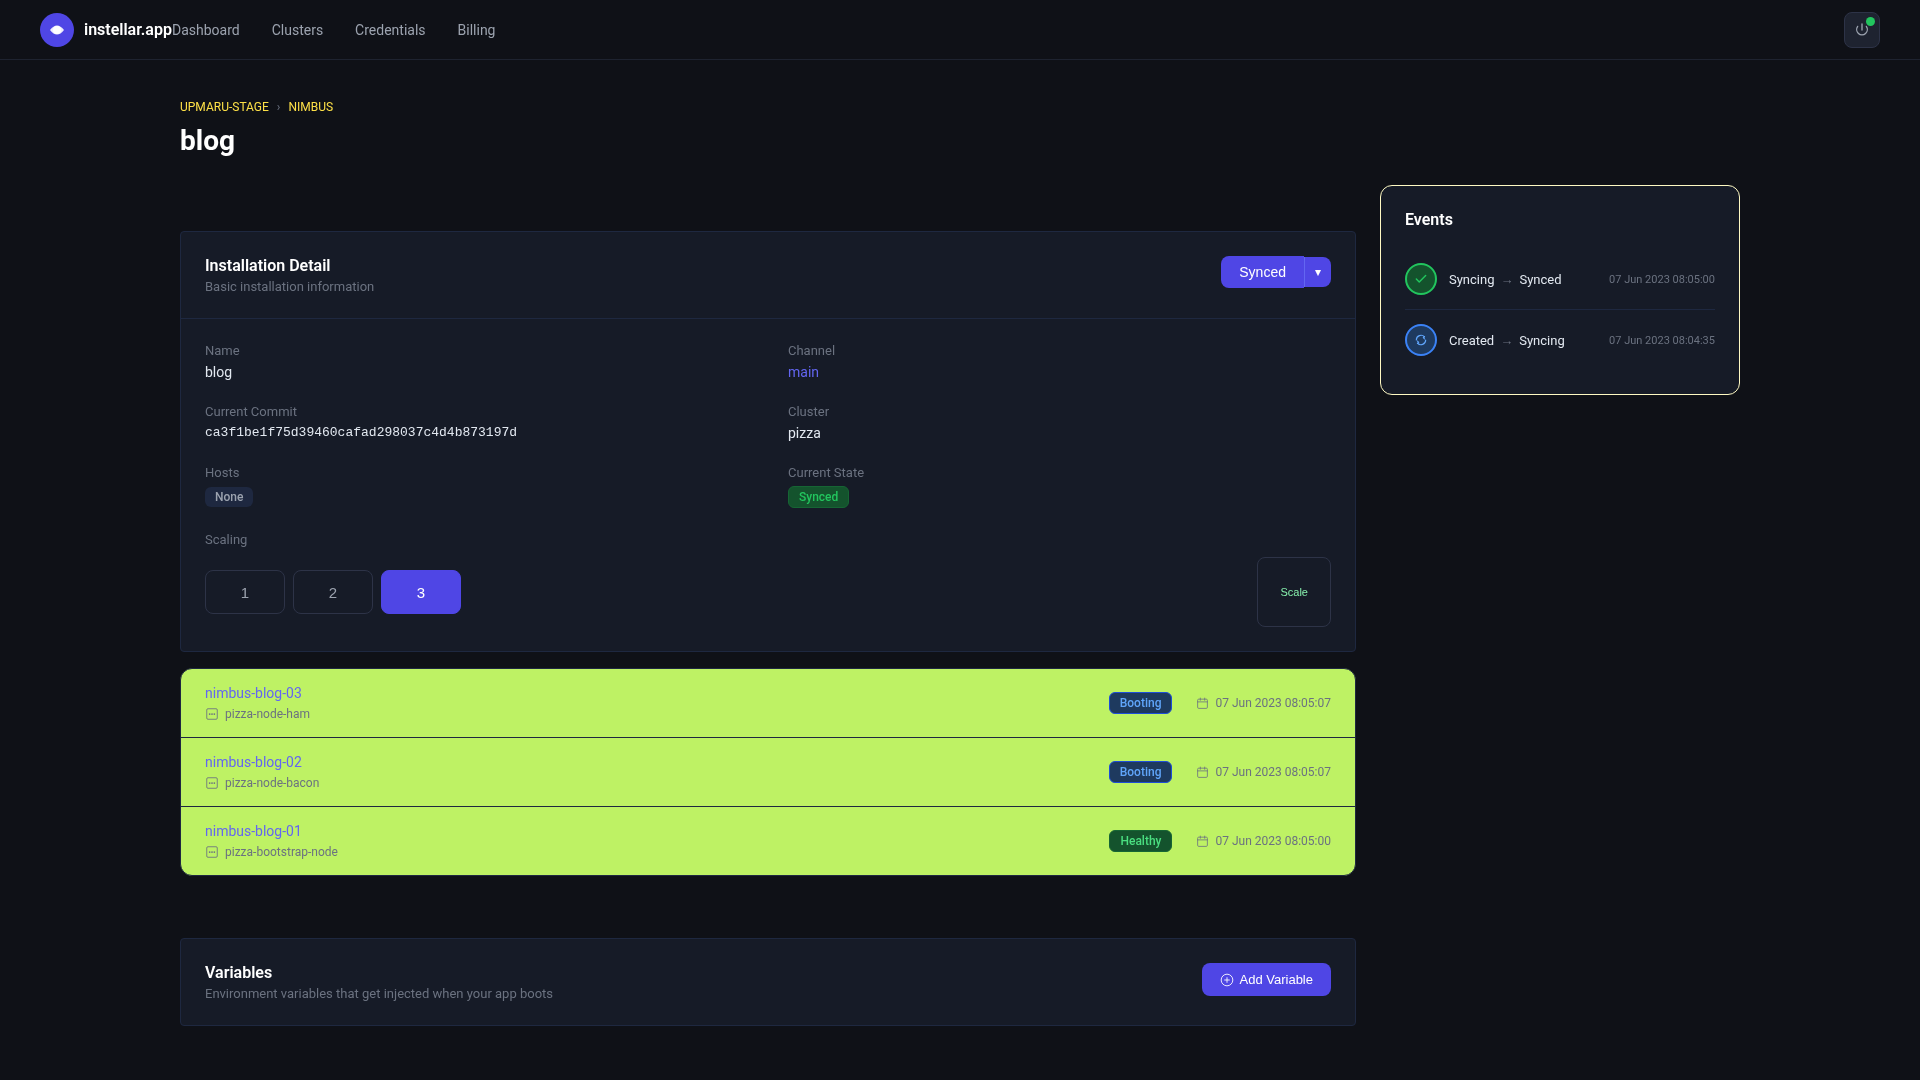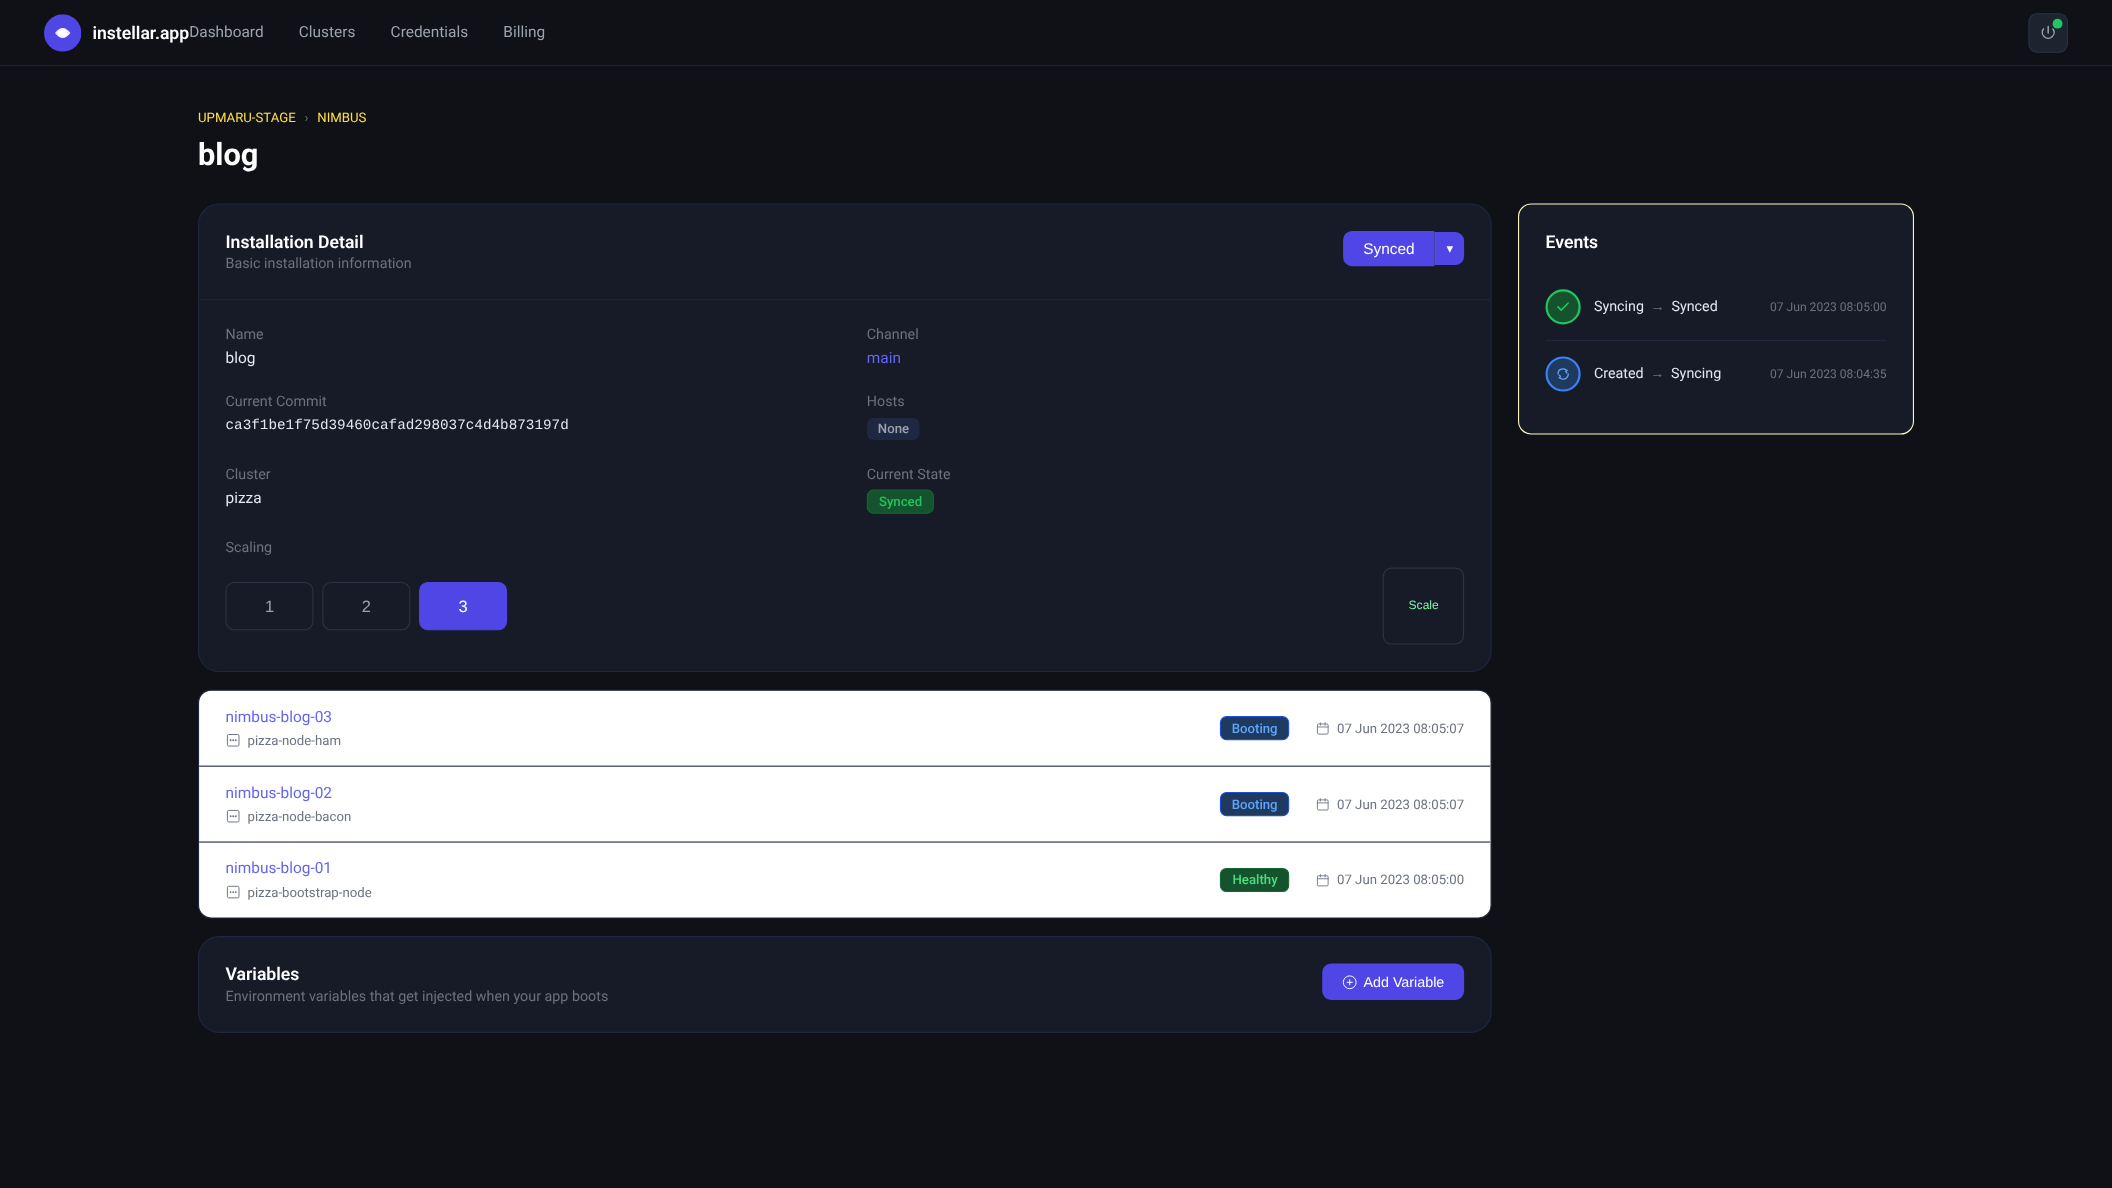--- a/index.html
+++ b/index.html
@@ -109,22 +109,23 @@
     .left-col {
       display: flex;
       flex-direction: column;
       gap: 16px;
     }
 
     
     .card {
       background: #161b27;
       border: 1px solid #1e2840;
-      border-radius: 19px;
+      border-radius: 4px;
       padding: 24px;
+      margin-top: 46px;
     }
 
     
     .card-header {
       display: flex;
       align-items: flex-start;
       justify-content: space-between;
       margin-bottom: 24px;
     }
     .card-title {
@@ -254,21 +255,21 @@
       border: 1px solid #2d3347;
       color: #86efac;
       padding: 28px 22px;
       border-radius: 8px;
       font-size: 11px;
       cursor: pointer;
     }
 
     
     .instances-card {
-      background: #ffffff;
+      background: #bef264;
       border: 1px solid #1e2840;
       border-radius: 12px;
       overflow: hidden;
     }
     .instance-row {
       padding: 16px 24px;
       border-bottom: 1px solid #1e2840;
       display: flex;
       align-items: center;
       justify-content: space-between;
@@ -443,28 +444,28 @@
           </div>
           <div>
             <div class="detail-label">Channel</div>
             <div class="detail-value link">main</div>
           </div>
           <div>
             <div class="detail-label">Current Commit</div>
             <div class="detail-value mono">ca3f1be1f75d39460cafad298037c4d4b873197d</div>
           </div>
           <div>
+            <div class="detail-label">Cluster</div>
+            <div class="detail-value">pizza</div>
+          </div>
+          <div>
             <div class="detail-label">Hosts</div>
             <div>
               <span class="badge badge-none">None</span>
             </div>
-          </div>
-          <div>
-            <div class="detail-label">Cluster</div>
-            <div class="detail-value">pizza</div>
           </div>
           <div>
             <div class="detail-label">Current State</div>
             <div>
               <span class="badge badge-synced">Synced</span>
             </div>
           </div>
         </div>
         <div class="scaling-section">
           <div class="scaling-label">Scaling</div>

